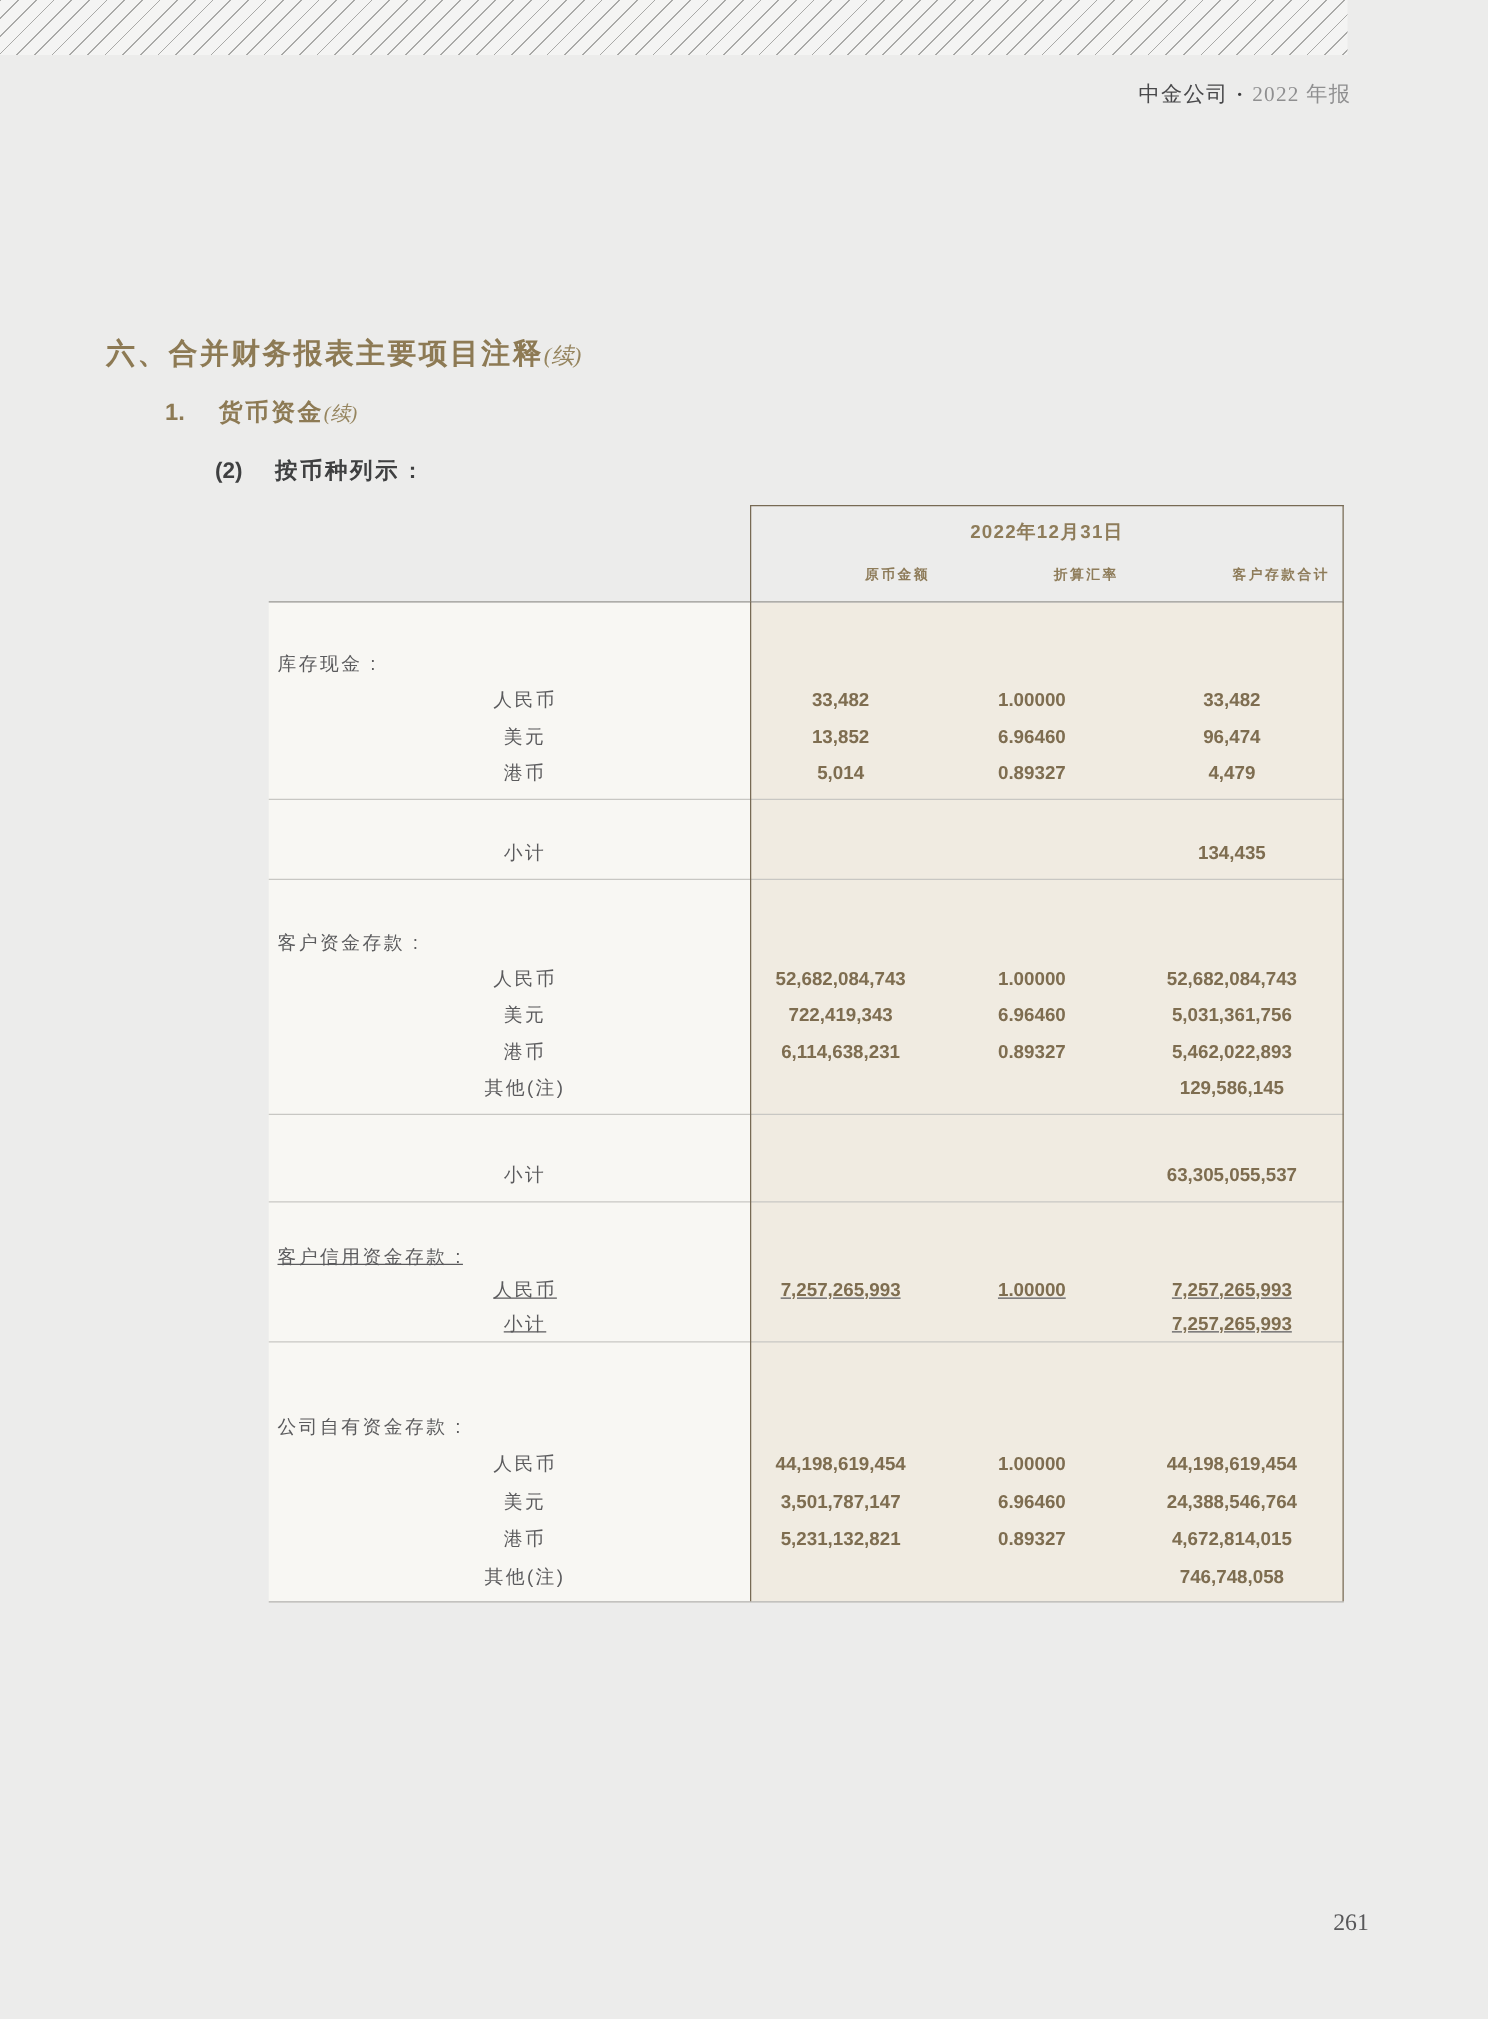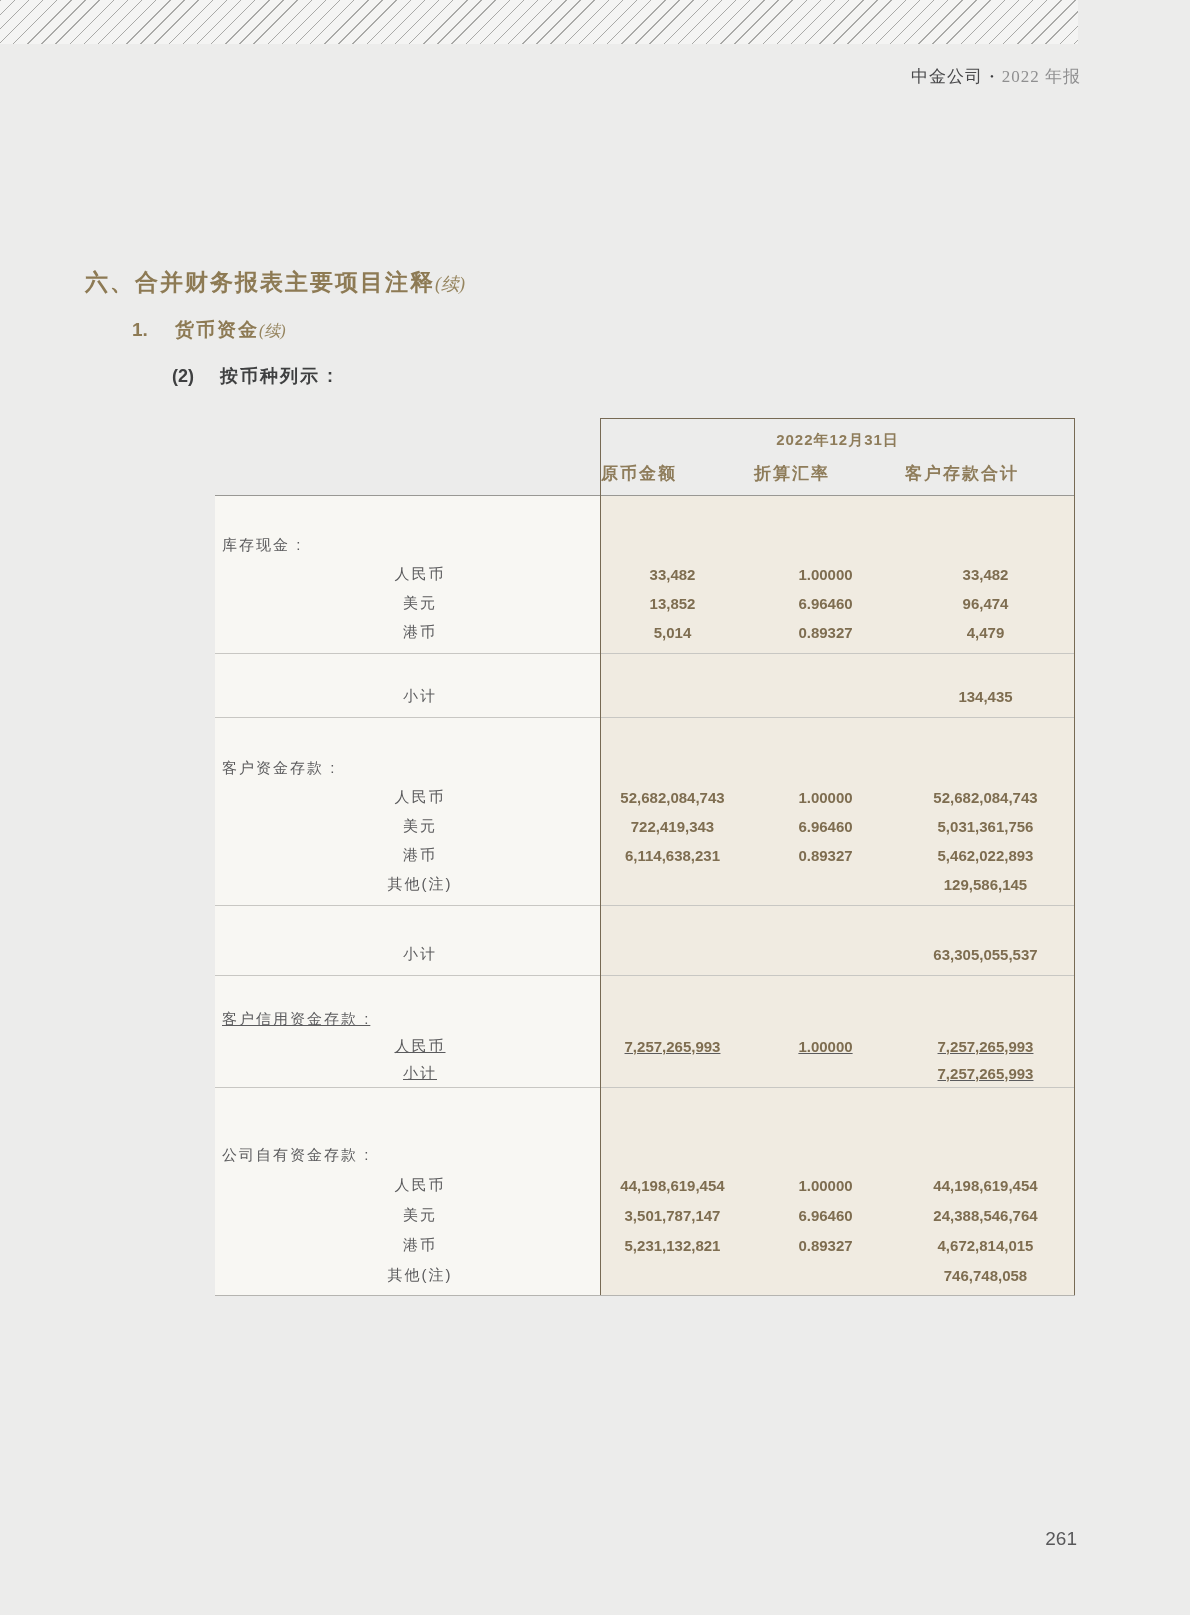--- a/index.html
+++ b/index.html
@@ -43,30 +43,29 @@
     font-size:18px;font-weight:bold;letter-spacing:2px;color:#3f4041;white-space:nowrap;
   }
   .h3num{display:inline-block;width:48px;letter-spacing:0;}
   
   .table{position:absolute;left:215px;top:404px;width:860px;}
   .thead{
     box-sizing:border-box;margin-left:385px;width:475px;height:77px;
     border:1px solid #776a54;border-bottom:none;
     display:flex;flex-direction:column;justify-content:space-between;
     padding:9px 0;
-    margin-top:14px;
   }
   .thead-date{
     text-align:center;color:#8e7c5a;font-weight:bold;font-size:15px;
     letter-spacing:1px;line-height:24px;
   }
   .thead-cols{display:grid;grid-template-columns:153px 151px 169px;}
   .thcell{
-    text-align:left;padding-right:10px;box-sizing:border-box;
-    color:#8e7c5a;font-weight:bold;font-size:17px;letter-spacing:2px;line-height:24px;
+    text-align:right;padding-right:10px;box-sizing:border-box;
+    color:#8e7c5a;font-weight:bold;font-size:11px;letter-spacing:2px;line-height:24px;
     white-space:nowrap;
   }
   .tbody{
     position:relative;width:860px;
     border-top:1px solid #999894;
     border-bottom:1px solid #b5b4b0;
     background:linear-gradient(90deg,#f8f7f3 0px,#f8f7f3 385px,#f0ebe1 385px,#f0ebe1 860px);
   }
   .tbody::before{ 
     content:"";position:absolute;left:385px;top:-1px;bottom:0;width:1px;background:#776a54;z-index:3;
@@ -92,22 +91,22 @@
   .lbl{
     color:#5b5b5d;font-size:15px;letter-spacing:2px;white-space:nowrap;
   }
   .ind0{padding-left:7px;}
   .ind1{padding-left:25px;text-align:center;}
   .num{
     text-align:center;padding-right:10px;box-sizing:border-box;
     color:#7e6d50;font-weight:bold;font-size:15px;white-space:nowrap;
   }
   .pagenum{
-    position:absolute;top:1528px;right:113px;
-    font-family:Liberation Sans, sans-serif;
+    position:absolute;top:1528px;right:95px;
+    font-family:Liberation Serif, serif;
     font-size:19px;color:#58585a;
   }
 </style>
 </head>
 <body>
 
 <div class="page">
 
   <div class="hatch"></div>
 

